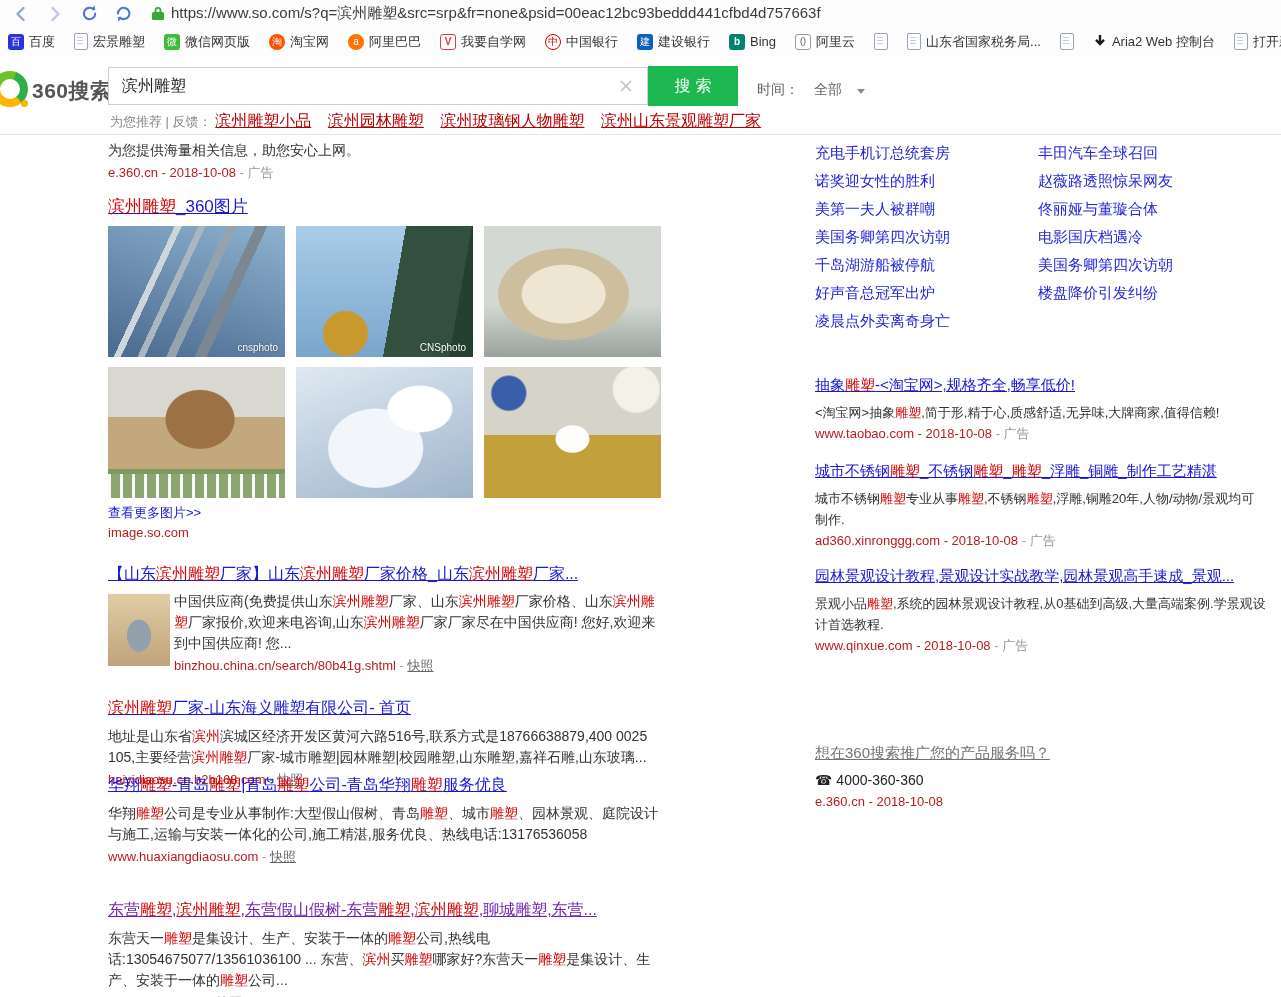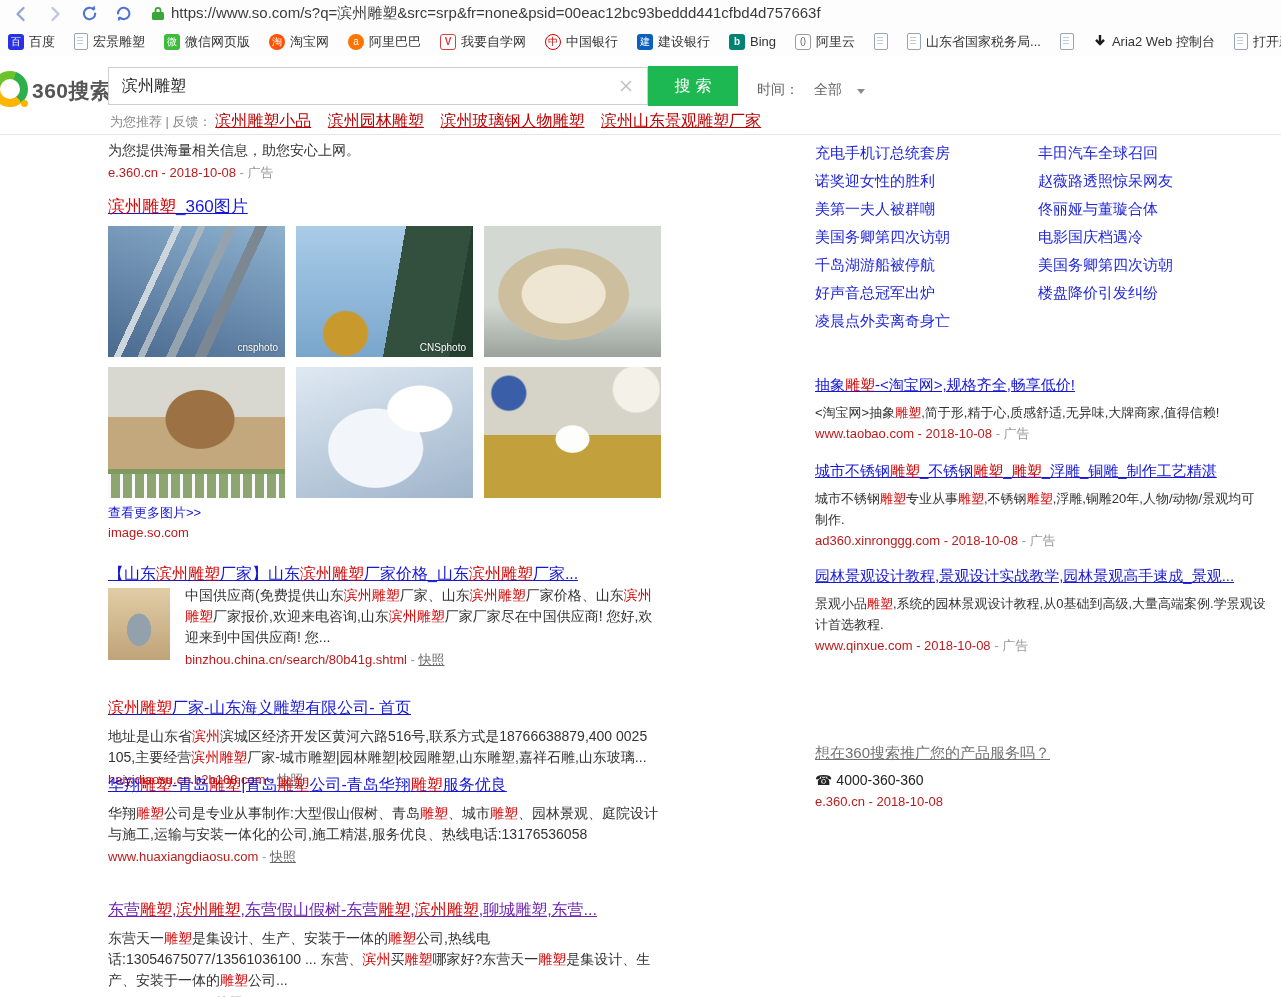--- a/index.html
+++ b/index.html
@@ -86,21 +86,21 @@
   .t5{background:
       radial-gradient(ellipse at 50% 55%,#fdfdfb 0 13%,rgba(253,253,251,0) 14%),
       radial-gradient(circle at 14% 20%,#3a5fa8 0 9%,rgba(58,95,168,0) 10%),
       radial-gradient(circle at 86% 17%,#f4f1e8 0 12%,rgba(244,241,232,0) 13%),
       linear-gradient(#d6d4c9 0 52%,#c2a13c 52%)}
   .more-link{font-size:13px;color:#1717d6;text-decoration:none;display:inline-block}
   .r-title{font-size:16px;line-height:20px;white-space:nowrap;display:inline-block;max-width:100%;overflow:hidden;
     color:#1717d6;text-decoration:underline}
   .r-title.visited{color:#6f23b5}
   .r-body{margin-top:4px;font-size:14px;line-height:21px;color:#333}
-  .with-thumb{display:flex;gap:15px;margin-top:0}
+  .with-thumb{display:flex;gap:4px;margin-top:6px}
   .thumb{flex:none;width:62px;height:72px;cursor:pointer;background:
       radial-gradient(ellipse at 50% 58%,#93a1ad 0 27%,rgba(147,161,173,0) 28%),
       linear-gradient(#e0cda6,#c0a379)}
   .r-src{margin-top:3px;font-size:13px;line-height:18px}
   
   .right-col{position:absolute;left:815px;top:144px;width:452px}
   .news-grid{display:grid;grid-template-columns:223px 1fr;grid-auto-rows:28px}
   .news-grid a{font-size:15px;color:#2127d8;text-decoration:none;white-space:nowrap}
   .ad-title{font-size:15px;line-height:21px;color:#1717d6;text-decoration:underline;display:inline-block;
     white-space:nowrap;max-width:100%;overflow:hidden}

